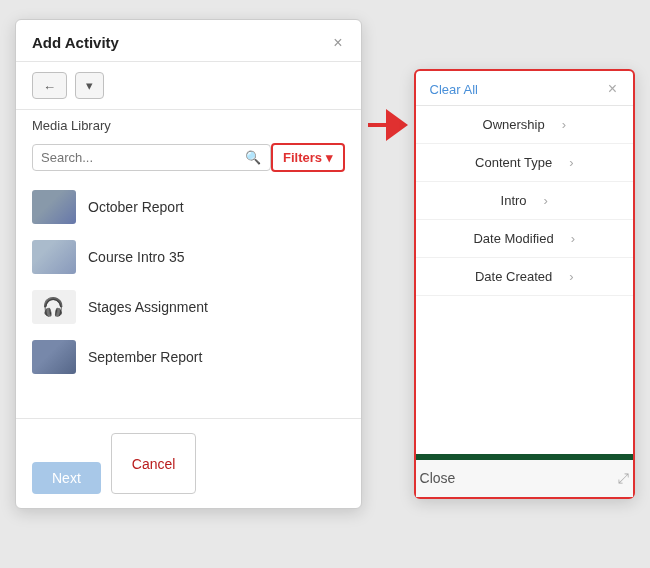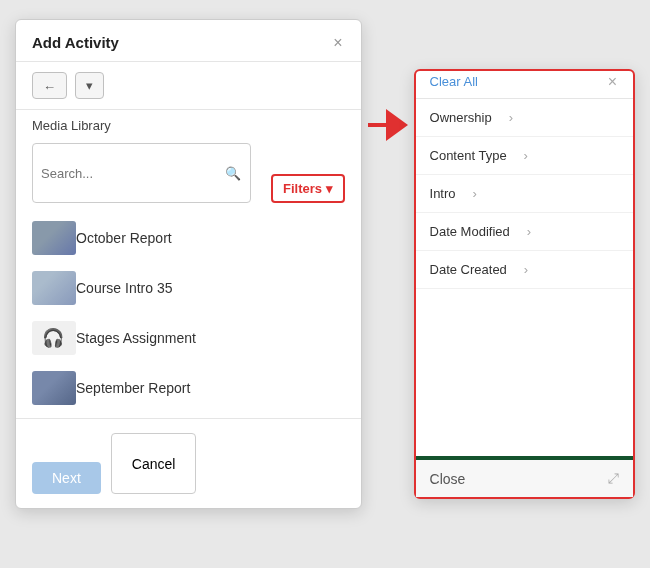--- a/index.html
+++ b/index.html
@@ -86,21 +86,22 @@
     }
     .section-label {
       padding: 8px 16px 4px 16px;
       font-size: 13px;
       font-weight: 500;
       color: #444;
     }
     .search-row {
       padding: 6px 16px;
       display: flex;
-      gap: 20px;
+      align-items: center;
+      gap: 0;
     }
     .search-input-wrap {
       flex: 1;
       border: 1px solid #ccc;
       border-radius: 4px;
       display: flex;
       align-items: center;
       padding: 5px 8px;
       background: #fff;
     }
@@ -122,32 +123,32 @@
       border-radius: 4px;
       background: #fff;
       padding: 5px 10px;
       cursor: pointer;
       font-size: 13px;
       color: #e03030;
       font-weight: 600;
       display: flex;
       align-items: center;
       gap: 4px;
-      margin-top: 31px;
     }
     .media-list {
       flex: 1;
       overflow-y: auto;
       padding: 4px 0;
     }
     .media-item {
       display: flex;
       align-items: center;
       padding: 8px 16px;
       cursor: pointer;
+      gap: 12px;
     }
     .media-thumb {
       width: 44px;
       height: 34px;
       border-radius: 3px;
       overflow: hidden;
       flex-shrink: 0;
       background: #b0b8c8;
       display: flex;
       align-items: center;
@@ -180,21 +181,21 @@
       border: none;
       border-radius: 4px;
       padding: 8px 20px;
       font-size: 14px;
       cursor: pointer;
       font-weight: 500;
       margin-top: 29px;
     }
     .btn-cancel {
       background: #fff;
-      color: #000000;
+      color: #b91c1c;
       border: 1px solid #ccc;
       border-radius: 4px;
       padding: 8px 20px;
       font-size: 14px;
       cursor: pointer;
     }
 
     
     .arrow-wrap {
       display: flex;
@@ -224,63 +225,63 @@
       border-radius: 6px;
       box-shadow: 0 4px 16px rgba(0,0,0,0.15);
       position: relative;
       margin-top: 50px;
       display: flex;
       flex-direction: column;
       height: 430px;
     }
     .filter-header {
       display: flex;
-      align-items: flex-start;
+      align-items: flex-end;
       justify-content: space-between;
-      padding: 3px 14px 8px 14px;
+      padding: 10px 14px 8px 14px;
       border-bottom: 1px solid #e5e5e5;
     }
     .clear-all-link {
       color: #4a90d9;
       font-size: 13px;
       cursor: pointer;
       text-decoration: none;
     }
     .filter-close-btn {
       background: none;
       border: none;
       color: #aaa;
       font-size: 16px;
       cursor: pointer;
       line-height: 1;
       padding: 0 2px;
     }
     .filter-item {
       display: flex;
       align-items: center;
-      justify-content: flex-start;
+      justify-content: center;
       padding: 11px 14px;
       border-bottom: 1px solid #f0f0f0;
       cursor: pointer;
       gap: 17px;
     }
     .filter-item-label {
       font-size: 13px;
       color: #333;
     }
     .filter-chevron {
       color: #aaa;
       font-size: 13px;
     }
     .filter-footer {
       margin-top: auto;
-      border-top: 4px solid #14532d;
-      padding: 10px 14px;
-      display: flex;
-      align-items: flex-end;
+      border-top: 6px solid #14532d;
+      padding: 10px 4px;
+      display: flex;
+      align-items: flex-start;
       justify-content: space-between;
       background: #f7f7f7;
     }
     .btn-close-filter {
       background: none;
       border: none;
       color: #555;
       font-size: 14px;
       cursor: pointer;
       font-weight: 500;

